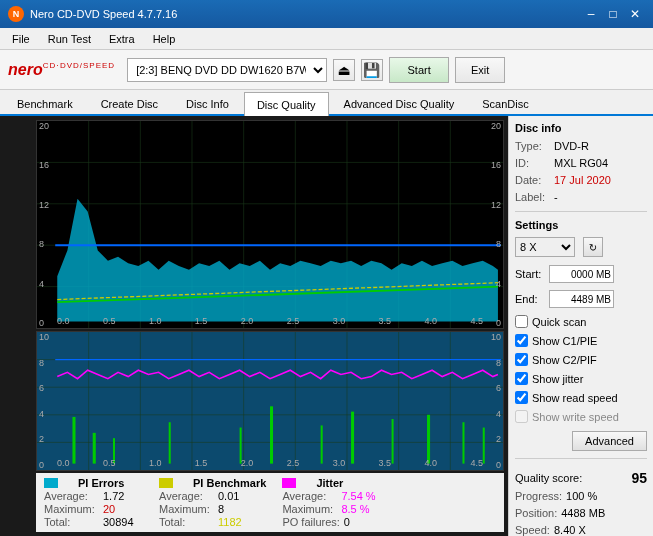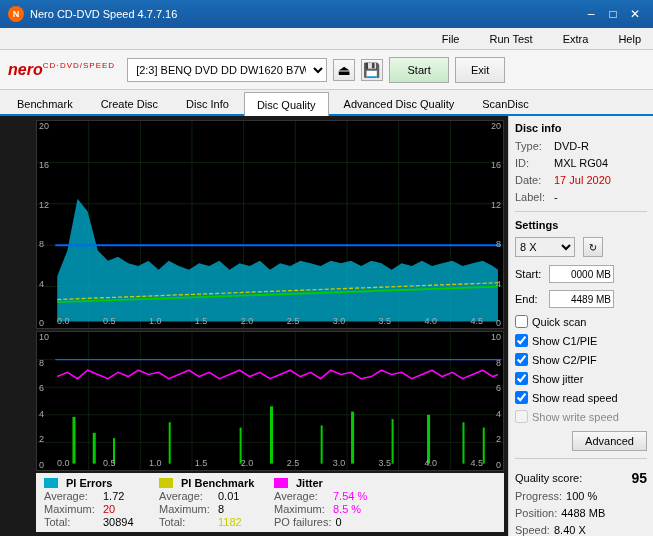--- a/index.html
+++ b/index.html
@@ -6,21 +6,21 @@
     body { font-family: 'Segoe UI', Tahoma, Arial, sans-serif; font-size: 11px; background: #f0f0f0; width: 653px; height: 536px; overflow: hidden; }
 
     
     .title-bar { background: linear-gradient(to bottom, #1a6bb5, #1558a0); color: white; display: flex; align-items: center; justify-content: space-between; height: 28px; padding: 0 8px; }
     .title-bar-left { display: flex; align-items: center; gap: 6px; font-size: 11px; }
     .title-bar-icon { width: 16px; height: 16px; background: #ff6600; border-radius: 50%; display: flex; align-items: center; justify-content: center; font-size: 9px; color: white; font-weight: bold; }
     .title-bar-controls { display: flex; gap: 2px; }
     .title-bar-btn { background: transparent; border: none; color: white; cursor: pointer; width: 20px; height: 20px; display: flex; align-items: center; justify-content: center; font-size: 12px; }
 
     
-    .menu-bar { background: #f0f0f0; border-bottom: 1px solid #ccc; display: flex; align-items: center; height: 22px; padding: 0 4px; gap: 14px; justify-content: flex-end; }
+    .menu-bar { background: #f0f0f0; border-bottom: 1px solid #ccc; display: flex; align-items: center; height: 22px; padding: 0 4px; gap: 2px; }
     .menu-item { padding: 2px 8px; cursor: pointer; font-size: 11px; }
 
     
     .toolbar { background: #f5f5f5; border-bottom: 1px solid #ccc; display: flex; align-items: center; height: 40px; padding: 0 8px; gap: 6px; }
     .logo-area { display: flex; align-items: flex-start; margin-right: 6px; }
     .logo-nero { font-size: 16px; font-weight: bold; color: #cc0000; font-style: italic; }
     .logo-sub { font-size: 8px; color: #cc0000; letter-spacing: 1px; }
     .drive-select { flex: 1; max-width: 200px; height: 24px; border: 1px solid #aaa; background: white; font-size: 11px; padding: 0 4px; }
     .toolbar-btn { height: 26px; padding: 0 0; border: 1px solid #aaa; background: linear-gradient(to bottom, #f8f8f8, #e8e8e8); cursor: pointer; font-size: 11px; display: flex; align-items: center; justify-content: center; }
     .toolbar-btn.start { background: linear-gradient(to bottom, #e8f8e8, #c8e8c8); min-width: 60px; }
@@ -56,29 +56,29 @@
     .checkbox-row input { margin: 0; }
     .checkbox-label { font-size: 11px; color: #000; }
     .checkbox-label.disabled { color: #888; }
     .advanced-btn { background: linear-gradient(to bottom, #f8f8f8, #e0e0e0); border: 1px solid #aaa; padding: 3px 12px; cursor: pointer; font-size: 11px; align-self: flex-end; margin-top: 2px; }
     .quality-score-row { display: flex; align-items: center; justify-content: space-between; margin-top: 4px; }
     .quality-label { font-size: 11px; color: #000; }
     .quality-value { font-size: 14px; font-weight: bold; color: #000; }
 
     
     .chart-top { flex: 3; background: #000; position: relative; border: 1px solid #333; overflow: hidden; }
-    .chart-bottom { flex: 2; background: #000000; position: relative; border: 1px solid #333; overflow: hidden; }
+    .chart-bottom { flex: 2; background: #0c4a6e; position: relative; border: 1px solid #333; overflow: hidden; }
 
     
     .chart-svg { width: 100%; height: 100%; }
 
     
     .legend-area { background: #f0f0f0; display: flex; padding: 4px 8px; gap: 16px; align-items: flex-start; }
     .legend-group { display: flex; flex-direction: column; gap: 1px; }
-    .legend-title { display: flex; align-items: center; gap: 8px; font-size: 11px; font-weight: bold; }
+    .legend-title { display: flex; align-items: center; gap: 20px; font-size: 11px; font-weight: bold; }
     .legend-box { width: 14px; height: 10px; display: inline-block; }
     .legend-row { font-size: 11px; display: flex; gap: 4px; }
     .legend-key { color: #555; min-width: 55px; }
     .legend-val { color: #000; min-width: 40px; }
     .legend-val.pink { color: #ff00ff; }
     .legend-val.yellow { color: #cccc00; }
     .legend-val.red { color: #cc0000; }
 
     
     .y-labels-left { position: absolute; left: 2px; top: 0; height: 100%; display: flex; flex-direction: column; justify-content: space-between; color: #aaa; font-size: 9px; pointer-events: none; }

